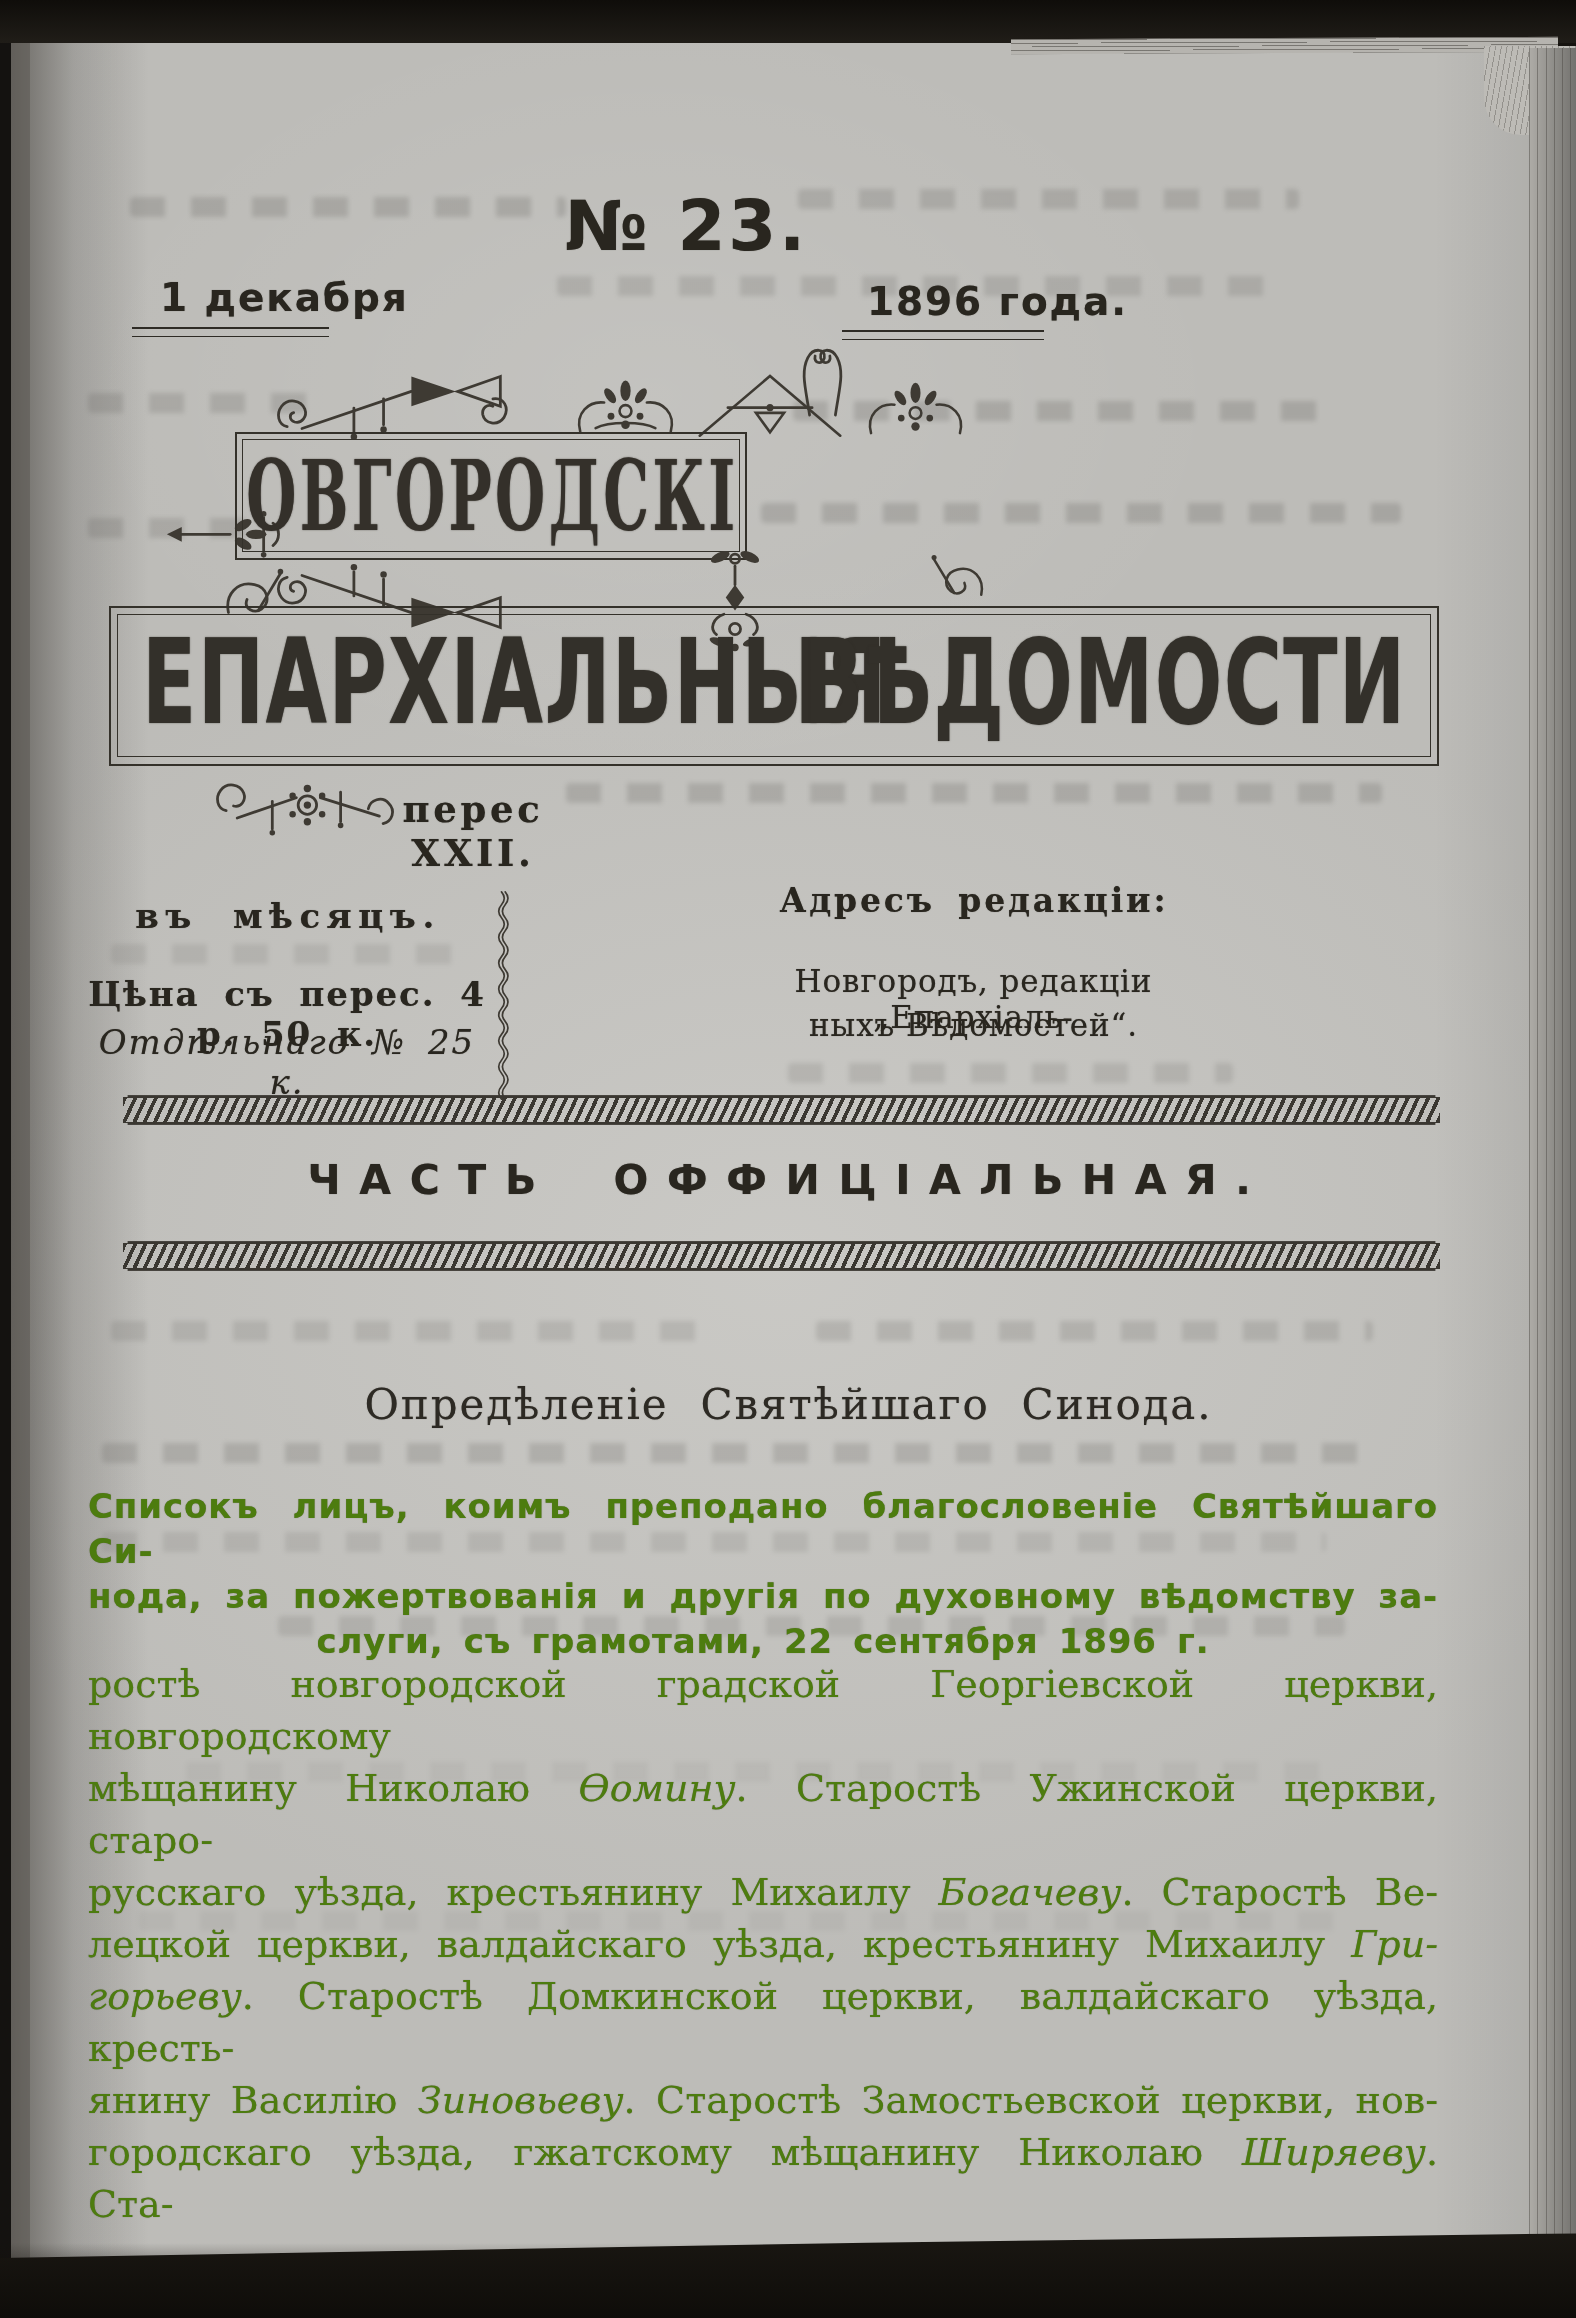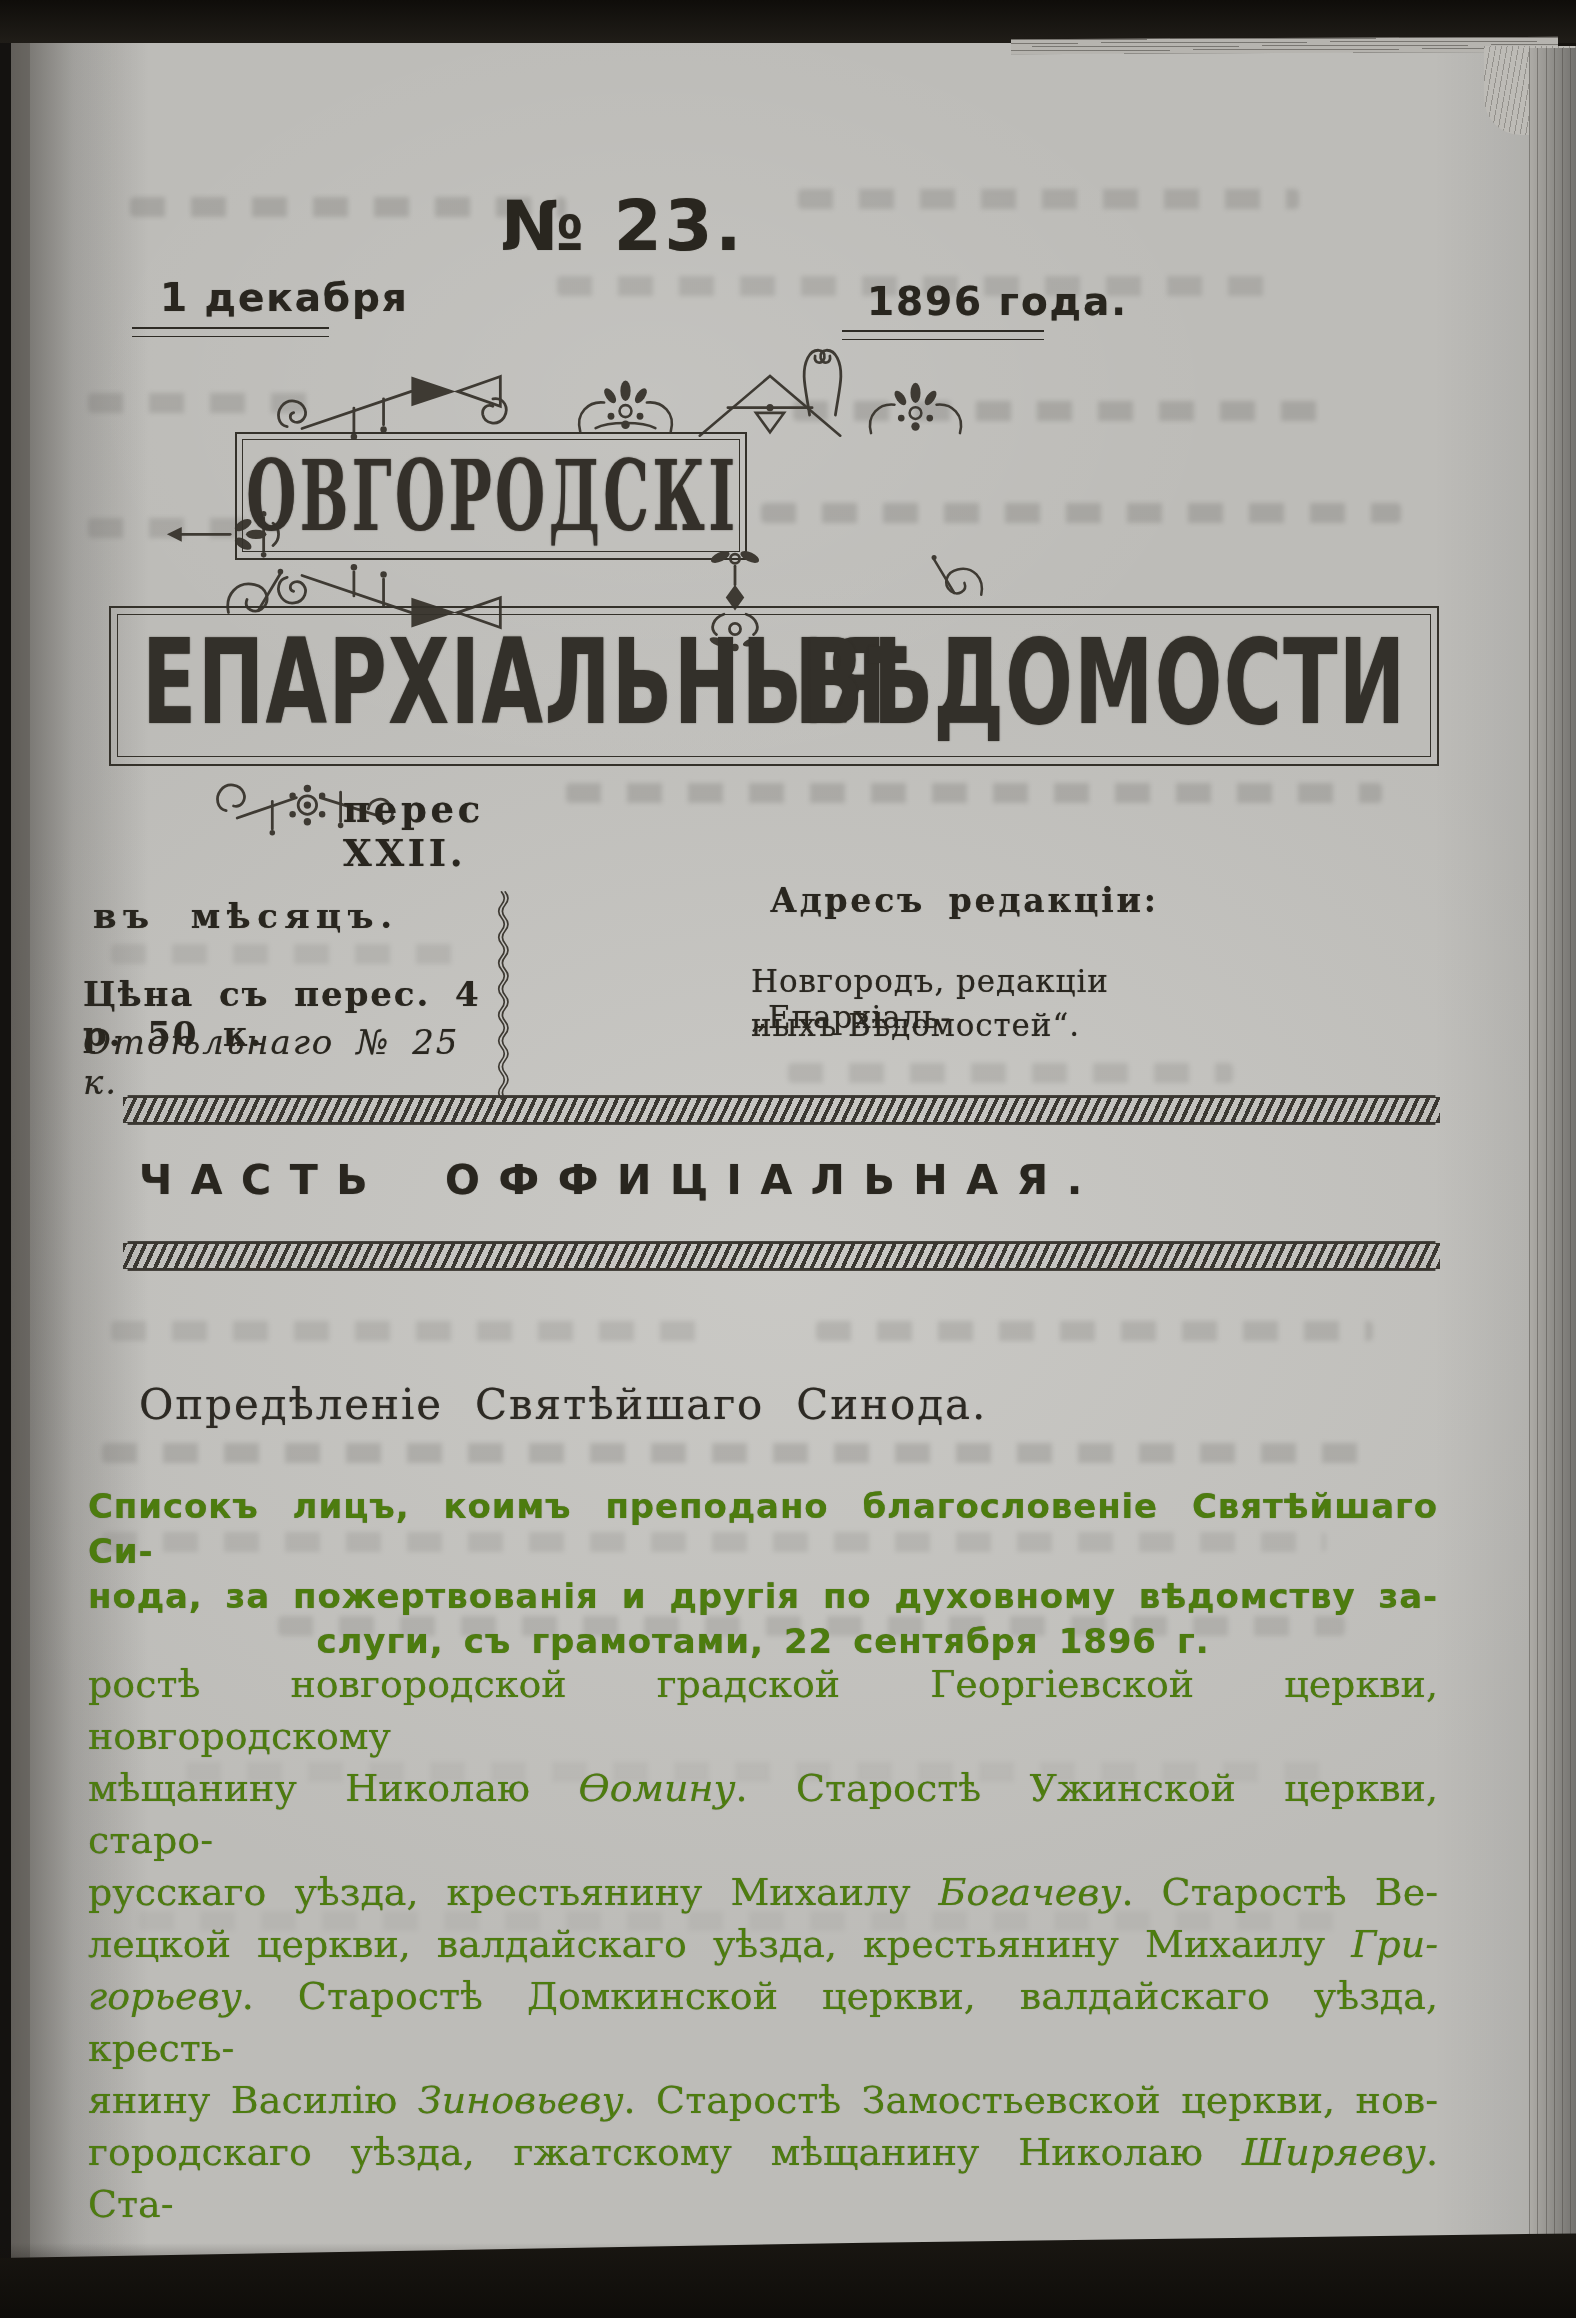--- a/index.html
+++ b/index.html
@@ -29,21 +29,21 @@
   .band-bottom{position:absolute;left:0;top:2226px;width:1577px;height:93px;background:linear-gradient(#1b1813,#0e0c09);
         clip-path:polygon(0 32px,55% 16.7px,100% 7.4px,100% 100%,0 100%);}
   .band-bottom-soft{position:absolute;left:0;top:2243px;width:1577px;height:28px;
         background:linear-gradient(rgba(20,17,13,0), rgba(20,17,13,.45));}
   
   .smudge{position:absolute;height:20.4px;filter:blur(2.8px);border-radius:4.6px;
         background:repeating-linear-gradient(90deg, rgba(92,90,86,.55) 0 35px, rgba(92,90,86,0) 35px 61px);}
   
   .ink{color:#29261f;text-shadow:0 0 0.9px rgba(41,38,31,.55);}
   .abs{position:absolute;}
-  .ctr{}
+  .ctr{text-align:center;}
   .issue-no{font-family:"DejaVu Sans",sans-serif;font-weight:bold;font-size:69px;letter-spacing:2.8px;}
   .date{font-family:"DejaVu Sans",sans-serif;font-weight:bold;font-size:39px;letter-spacing:1.9px;}
   .dblrule{height:7.4px;border-top:2.8px solid #2e2b25;border-bottom:1.9px solid #2e2b25;}
   
   .frame-outer{border:2.8px solid #34312a;}
   .frame-inner{border:1.9px solid #34312a;margin:4.6px;height:calc(100% - 13px);
         display:flex;align-items:center;justify-content:center;overflow:hidden;}
   .title-top{font-family:"DejaVu Serif",serif;font-weight:bold;font-size:96px;letter-spacing:5.6px;
         white-space:nowrap;transform:scaleX(.60) scaleY(1.02);color:#34302a;
         text-shadow:0 0 1.9px rgba(52,48,42,.8);}

